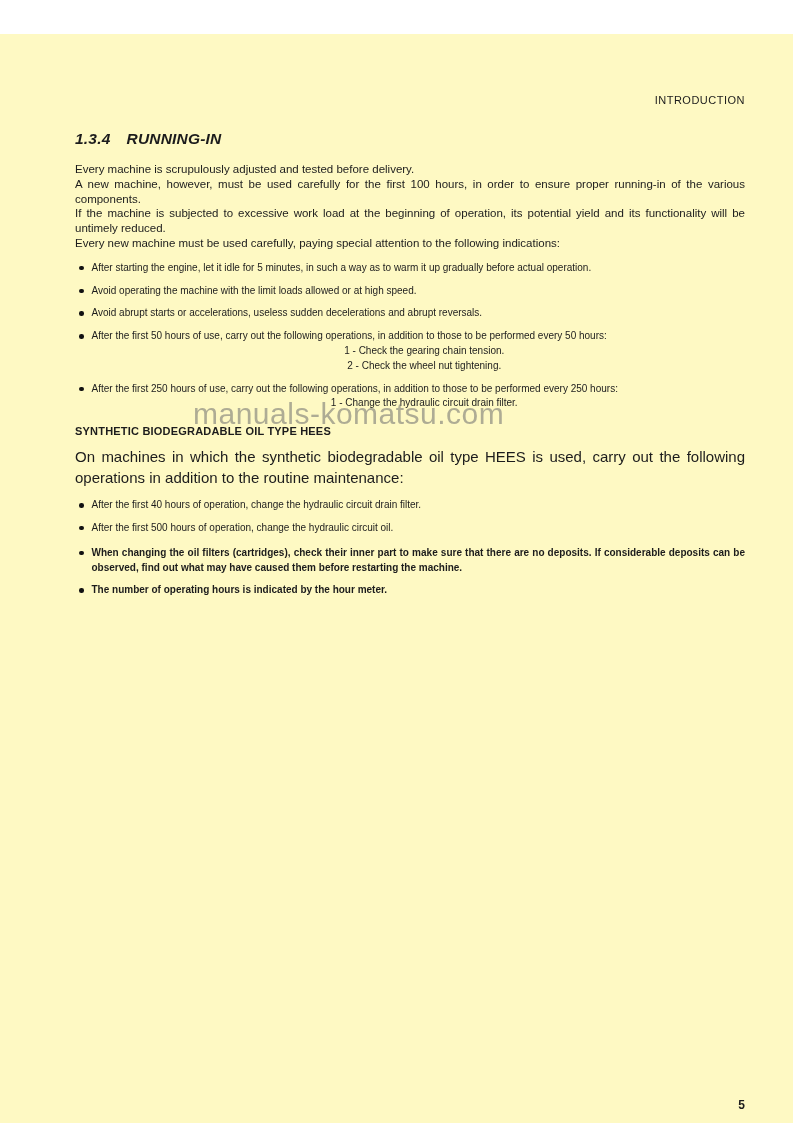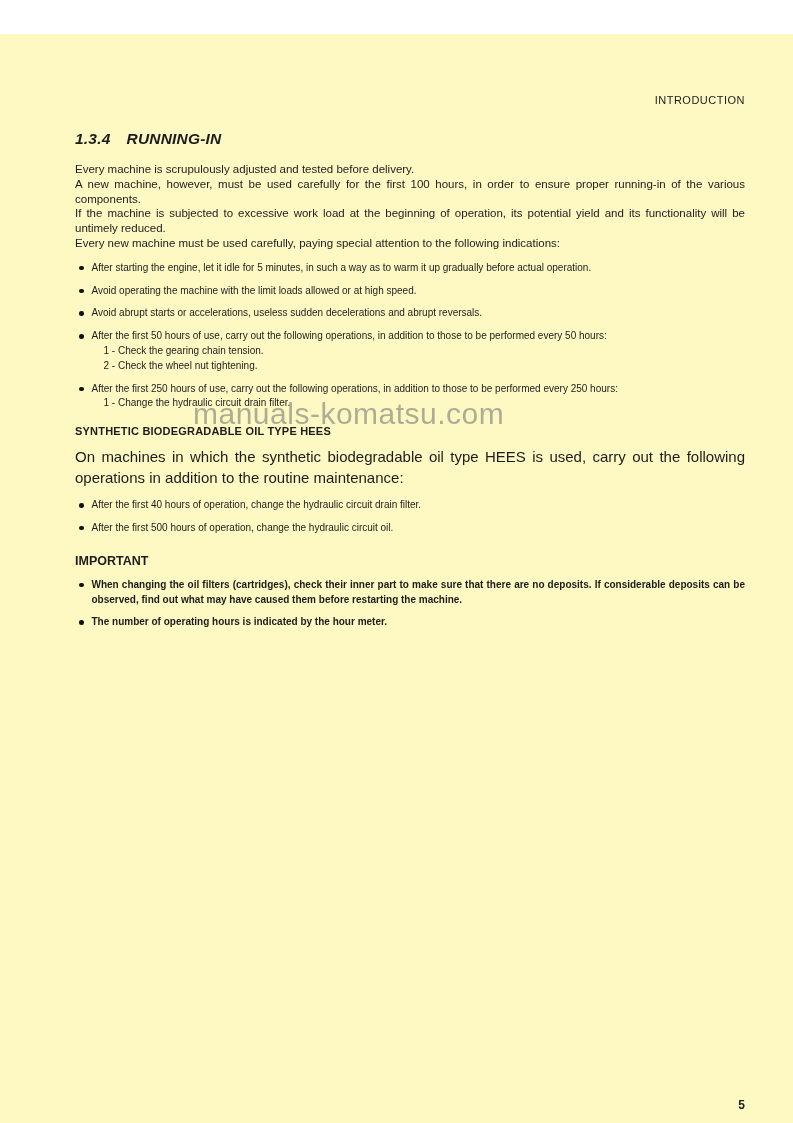--- a/index.html
+++ b/index.html
@@ -59,21 +59,21 @@
     margin: 5px 8px 0 4px;
   }
   .btext {
     flex: 1 1 auto;
     font-size: 10px;
     line-height: 14.8px;
     text-align: justify;
   }
   .sub {
     margin-left: 12px;
-    text-align: left;
+    text-align: center;
   }
   .subhead {
     margin: 14px 0 9px 0;
     font-size: 11px;
     font-weight: bold;
     letter-spacing: 0.2px;
   }
   .hees-intro {
     margin: 0 0 10px 0;
     font-size: 15px;
@@ -158,21 +158,20 @@
       <div class="bullet">
         <span class="dot"></span>
         <div class="btext">After the first 40 hours of operation, change the hydraulic circuit drain filter.</div>
       </div>
       <div class="bullet">
         <span class="dot"></span>
         <div class="btext">After the first 500 hours of operation, change the hydraulic circuit oil.</div>
       </div>
     </div>
 
-    <h2 class="important-head">IMPORTANT</h2>
 
     <div class="bullets">
       <div class="bullet bold">
         <span class="dot"></span>
         <div class="btext">When changing the oil filters (cartridges), check their inner part to make sure that there are no deposits. If considerable deposits can be observed, find out what may have caused them before restarting the machine.</div>
       </div>
       <div class="bullet bold">
         <span class="dot"></span>
         <div class="btext">The number of operating hours is indicated by the hour meter.</div>
       </div>

